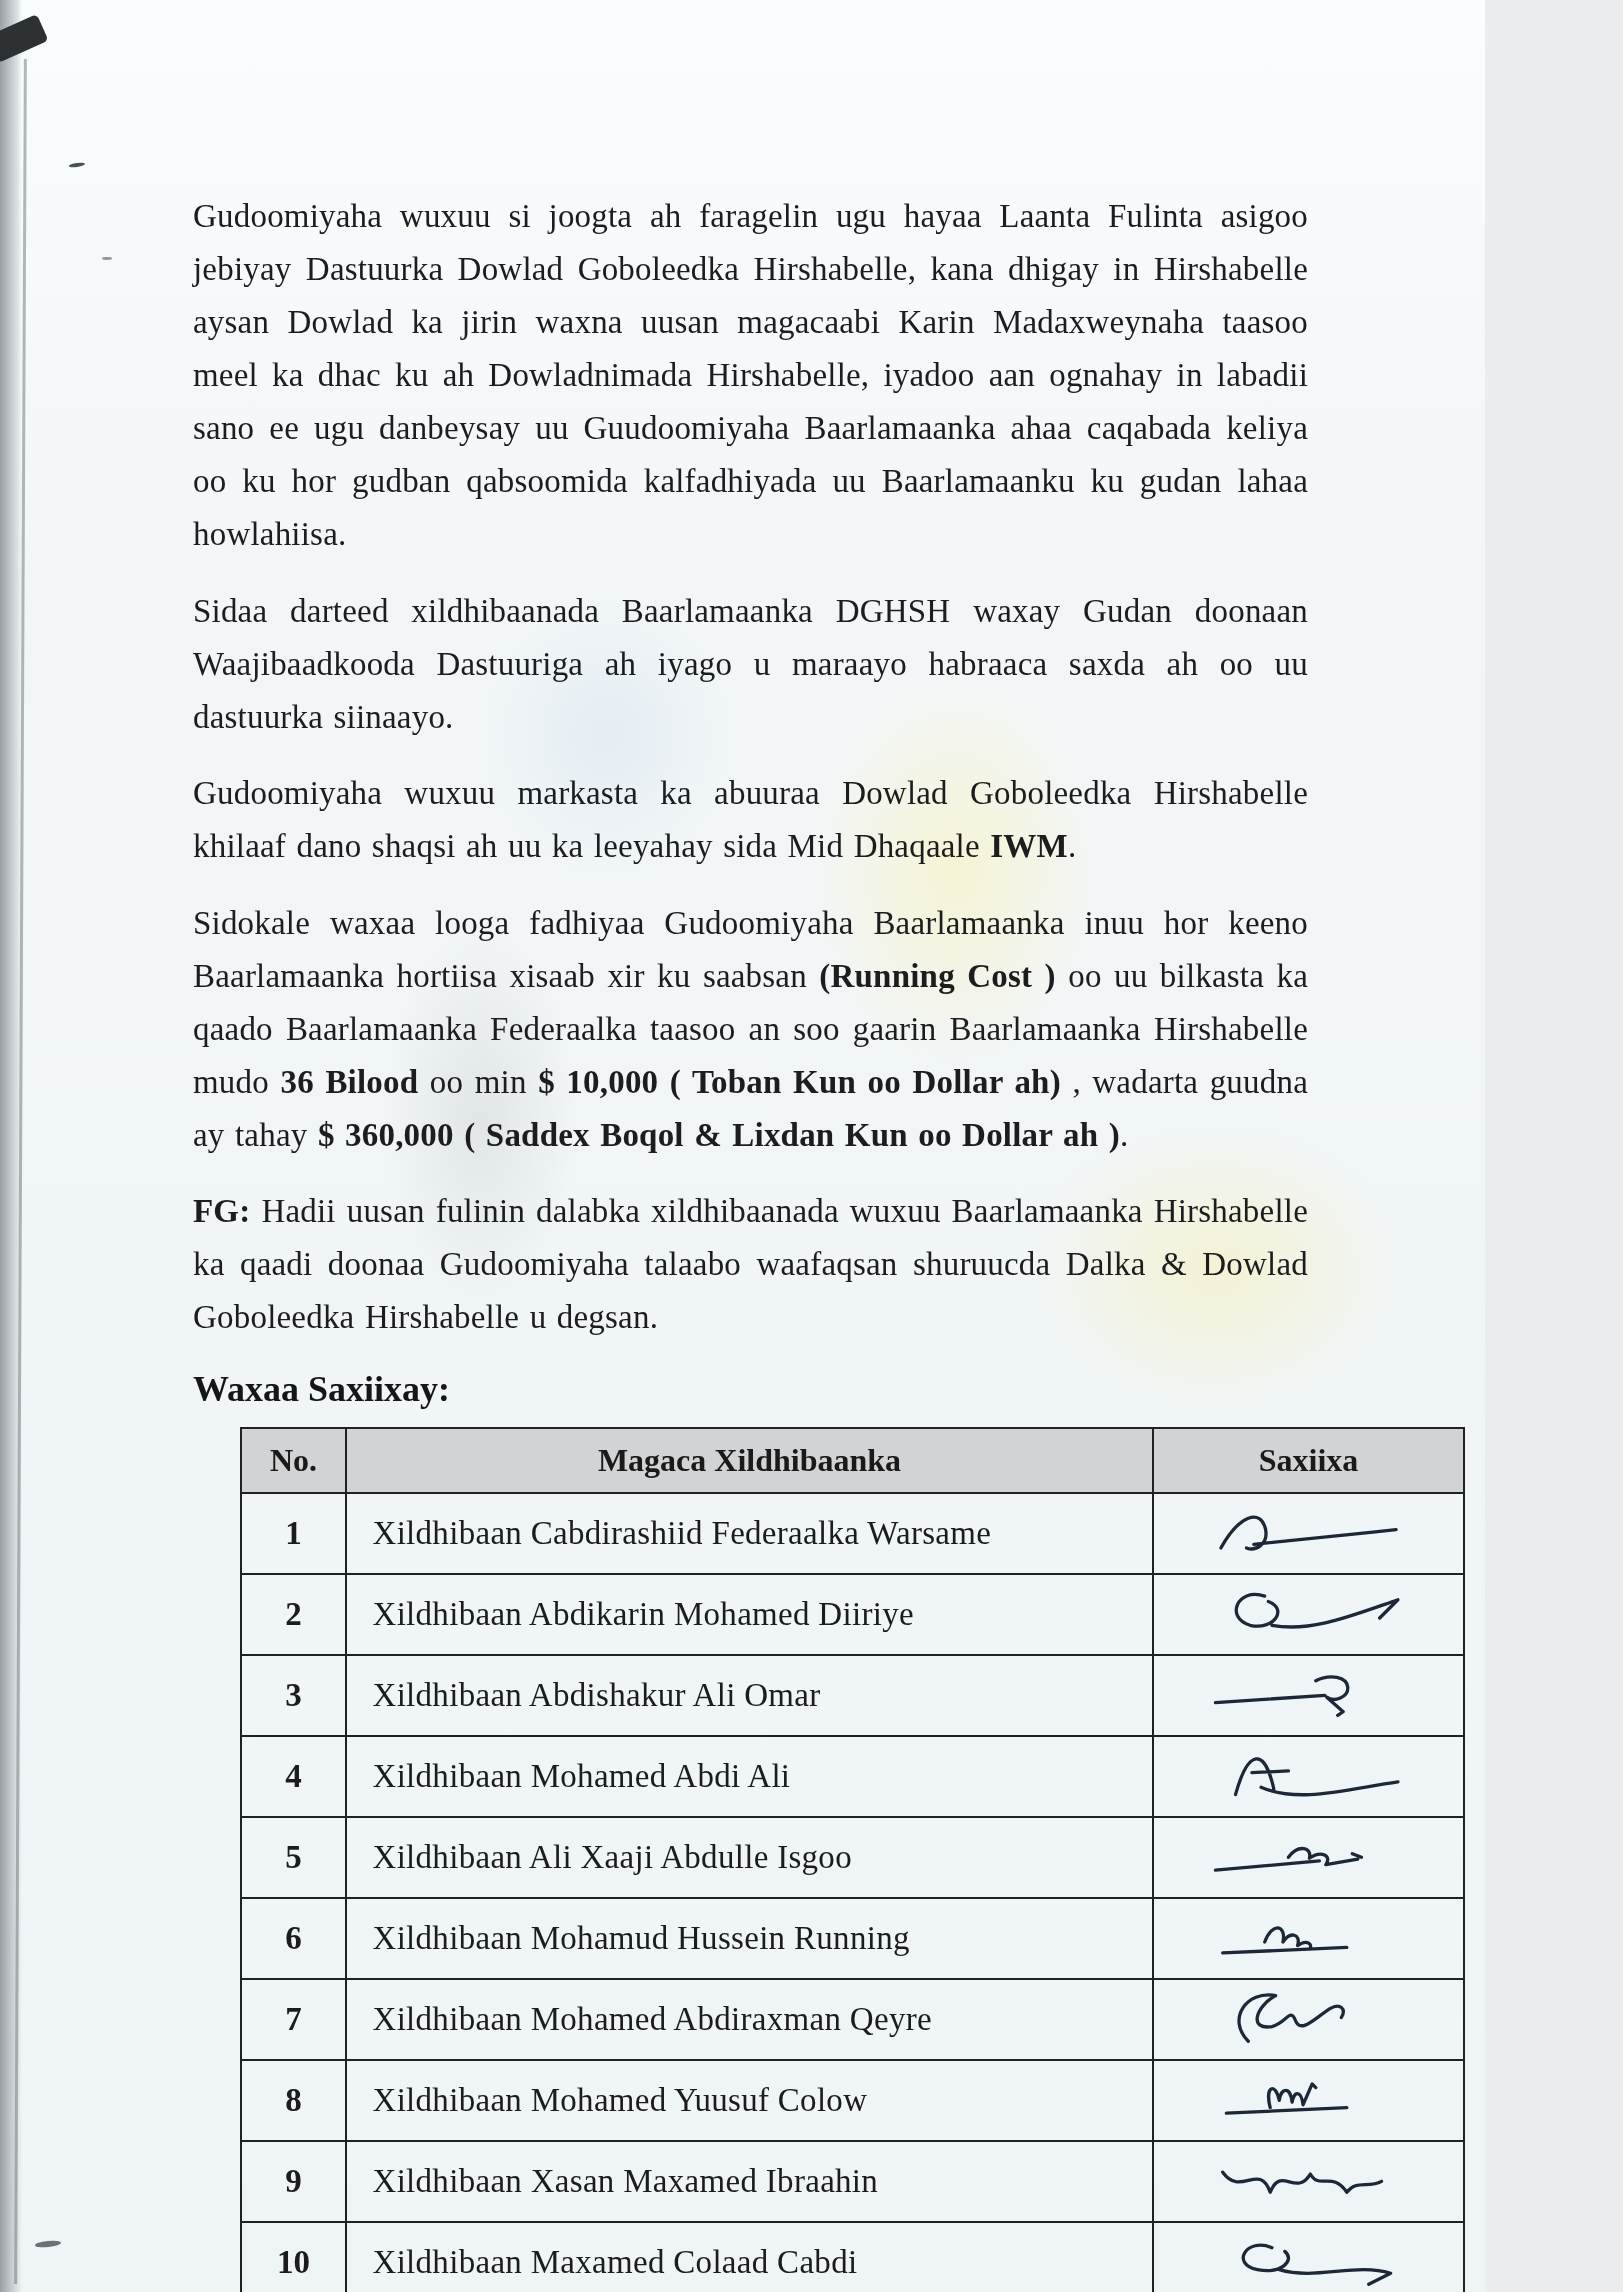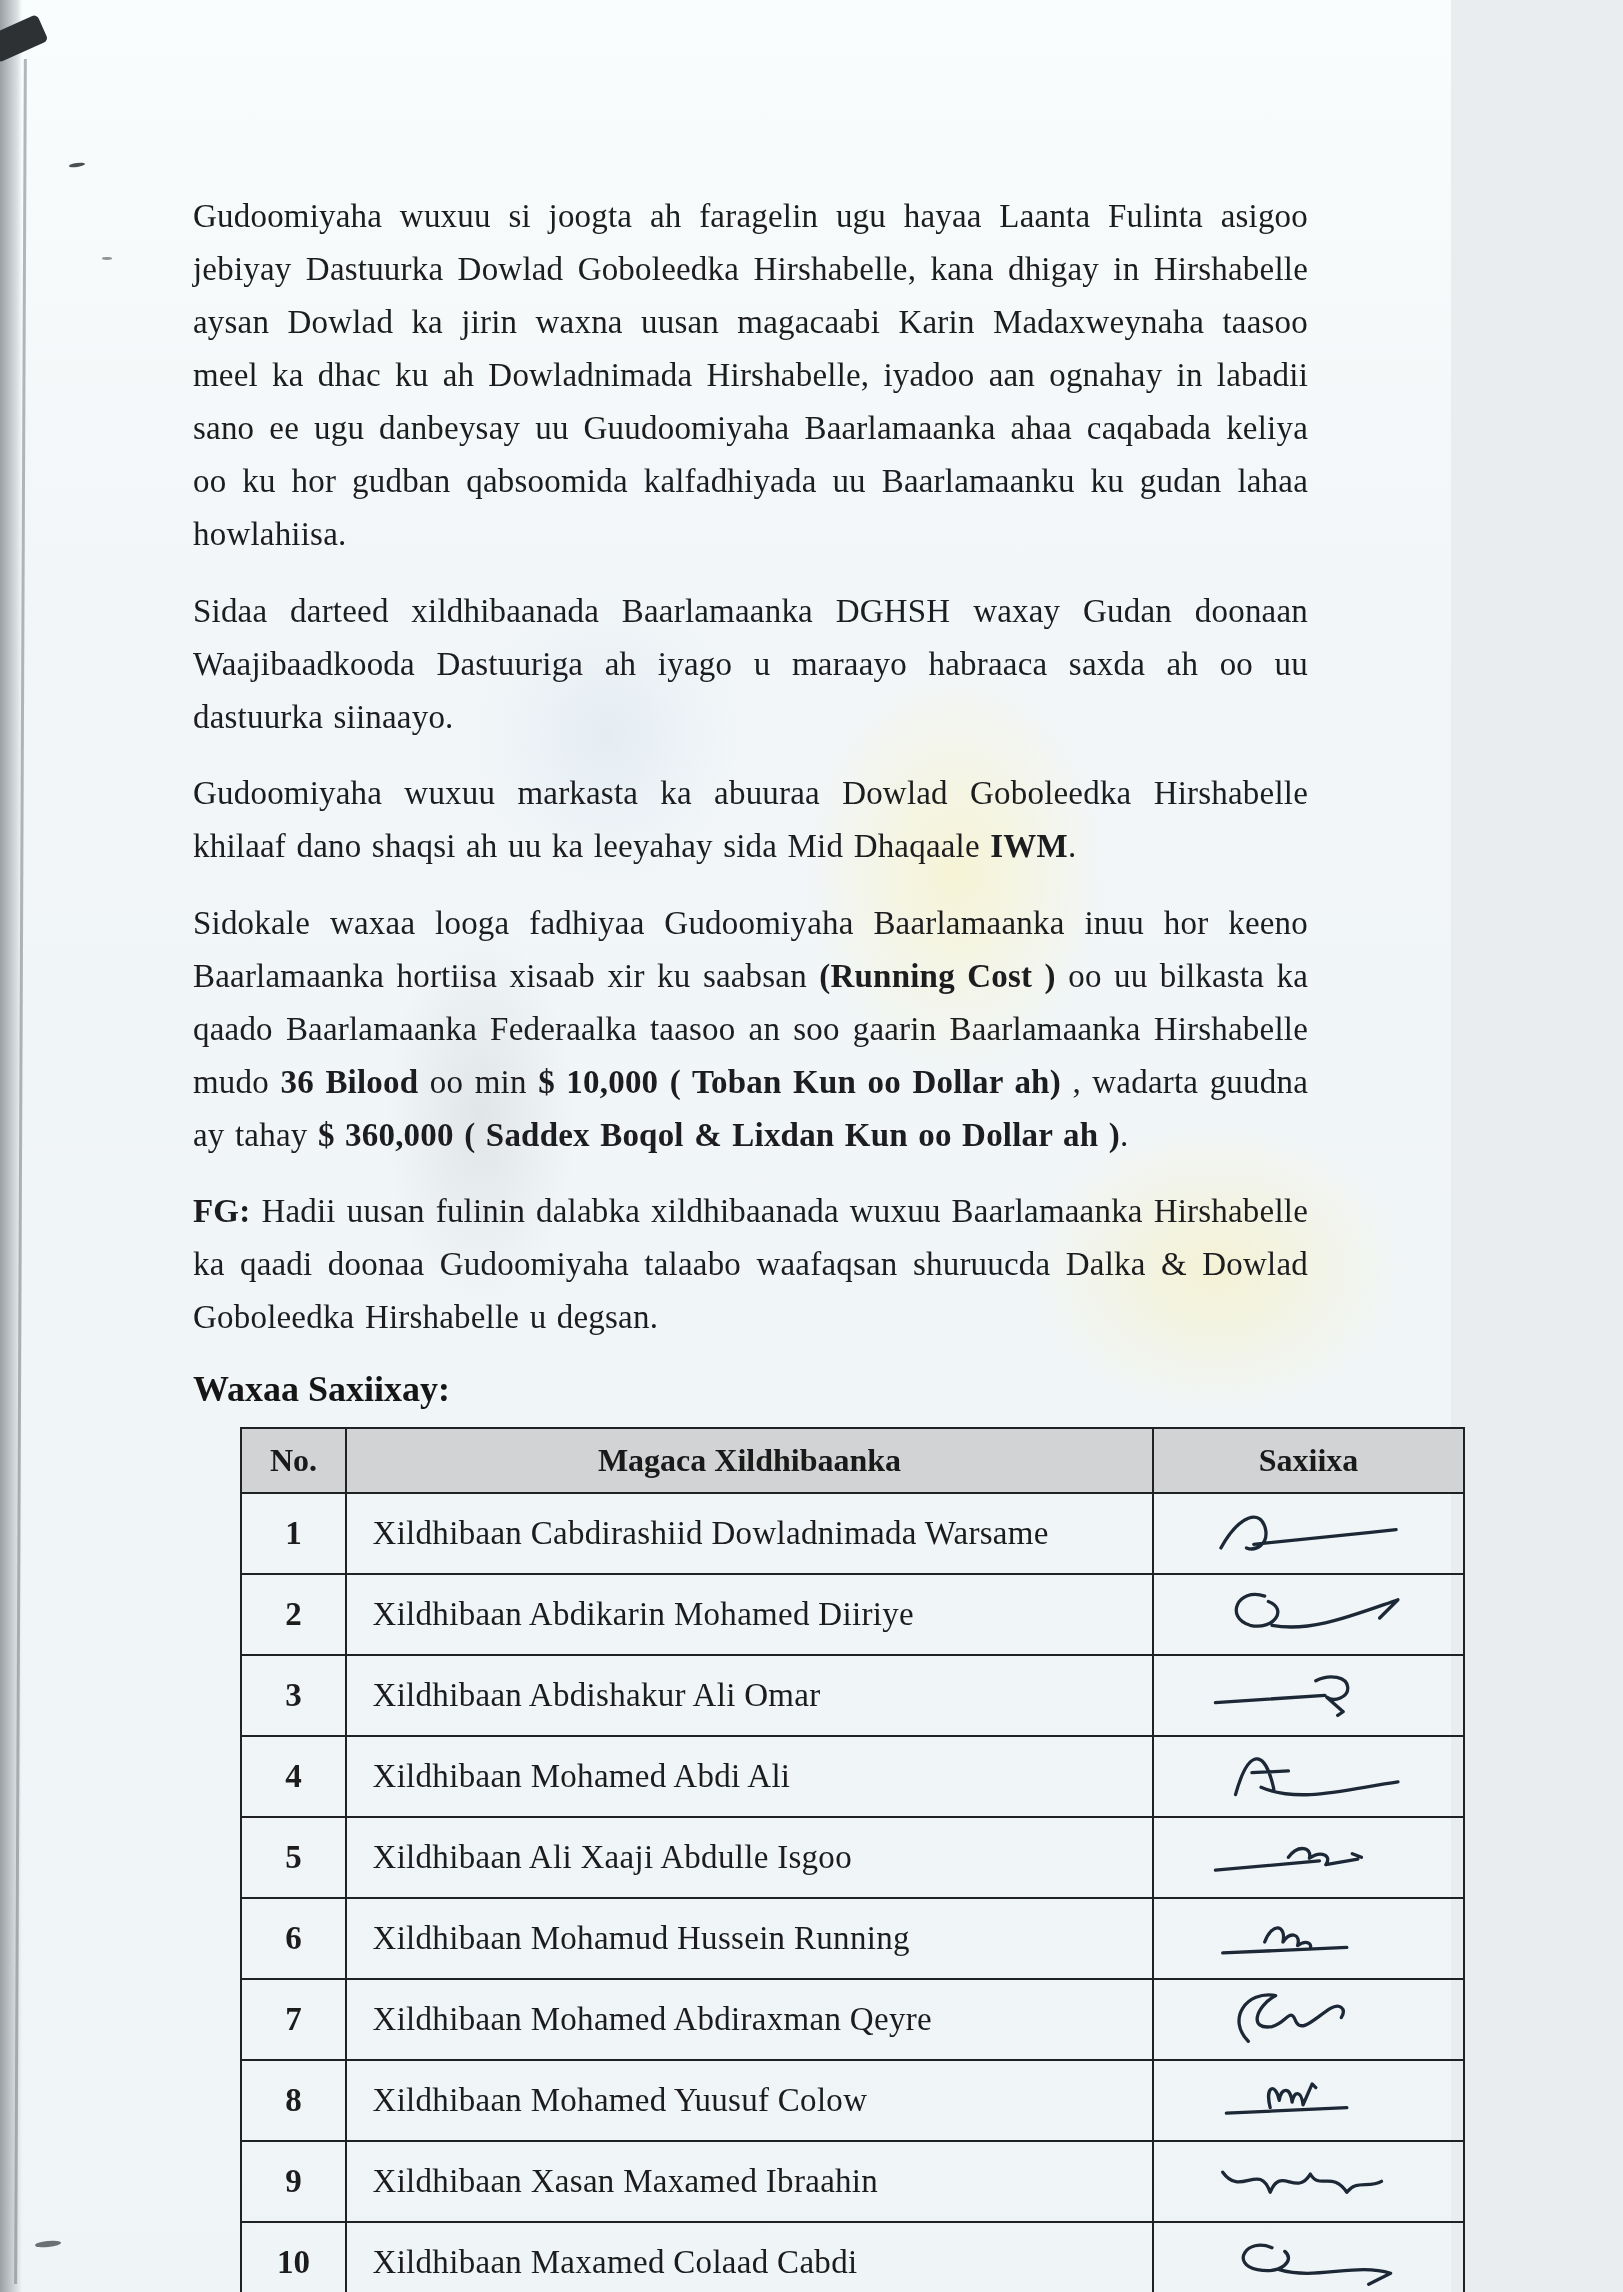--- a/index.html
+++ b/index.html
@@ -5,20 +5,21 @@
   html,body{margin:0;padding:0;}
   body{
     width:1623px;height:2293px;overflow:hidden;
     background:#e9edef;
     font-family:"Liberation Serif", serif;
     color:#1c1c1c;
   }
   .page{
     position:relative;width:1451px;height:2293px;
     background:linear-gradient(180deg,#fafdfd 0%,#f2f6f8 25%,#eff4f7 100%);
+    padding-left:34px;
   }
   
   .scan-strip{
     position:absolute;left:0;top:0;width:21.6px;height:2293px;
     background:linear-gradient(to right,#9aa0a4 0%,#bfc5c8 45%,#dde2e4 80%,rgba(238,243,246,0) 100%);
   }
   .page-edge{
     position:absolute;left:18.6px;top:59px;width:2.9px;height:2225px;
     background:rgba(120,126,130,.55);transform:rotate(.25deg);
   }
@@ -107,21 +108,21 @@
       <thead>
         <tr>
           <th>No.</th>
           <th>Magaca Xildhibaanka</th>
           <th>Saxiixa</th>
         </tr>
       </thead>
       <tbody id="table-body">
           <tr>
             <td class="col-no">1</td>
-            <td class="col-name">Xildhibaan Cabdirashiid Dowladnimada Warsame</td>
+            <td class="col-name">Xildhibaan Cabdirashiid Federaalka Warsame</td>
             <td class="col-sig"><svg class="sig" viewBox="0 0 220 80">
                 <path d="M14,58 C34,22 58,14 63,38 C66,54 52,62 42,58 M50,54 C90,50 150,44 206,38"></path>
               </svg></td>
           </tr>
           <tr>
             <td class="col-no">2</td>
             <td class="col-name">Xildhibaan Abdikarin Mohamed Diiriye</td>
             <td class="col-sig"><svg class="sig" viewBox="0 0 220 80">
                 <path d="M62,22 C32,12 18,46 46,54 C72,60 88,36 66,28 M70,54 C112,62 156,44 208,26 L188,46"></path>
               </svg></td>

